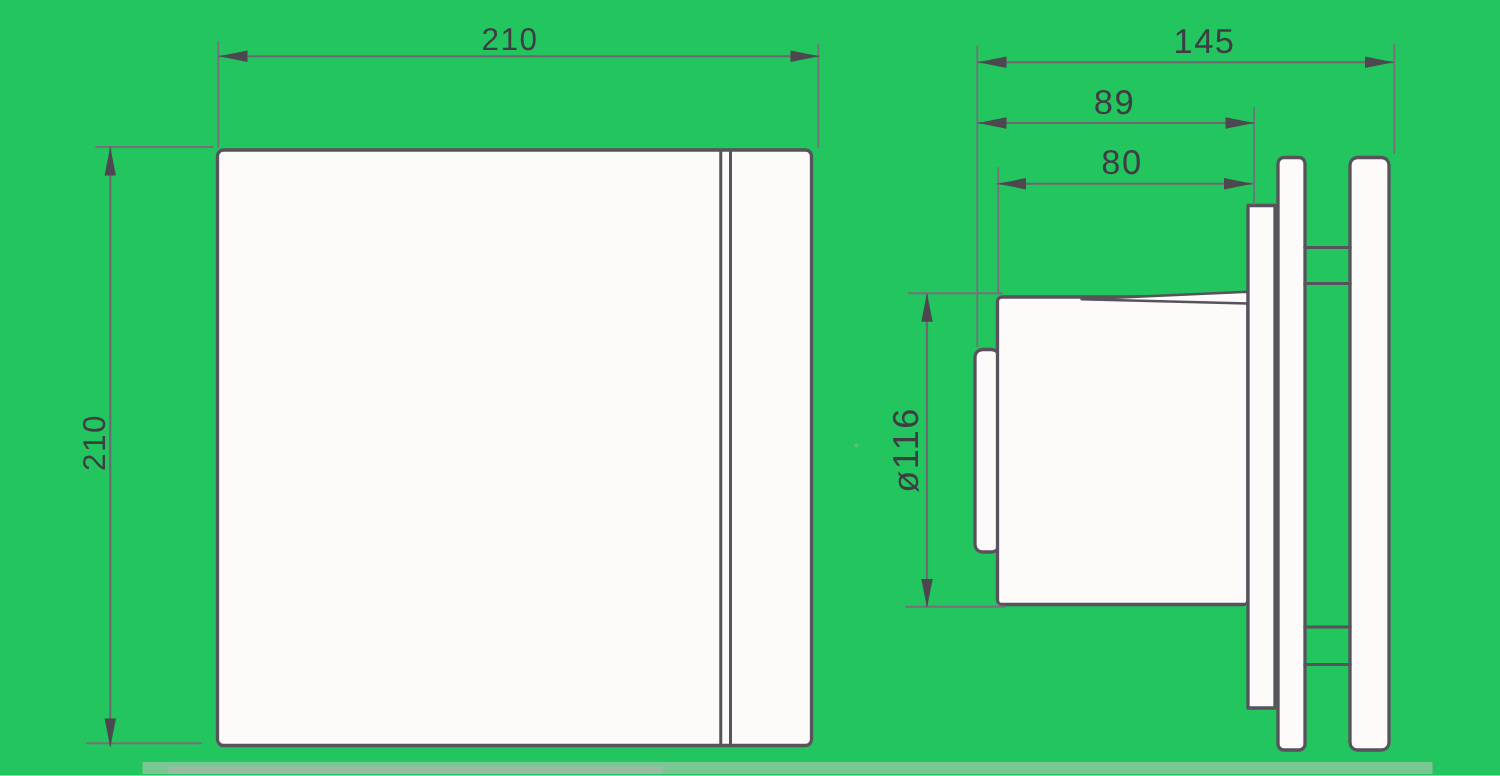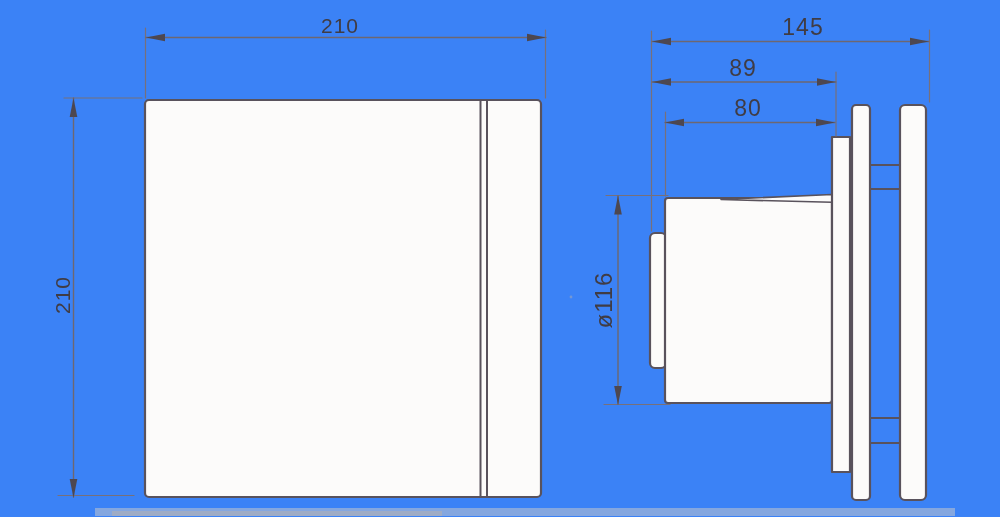--- a/index.html
+++ b/index.html
@@ -4,21 +4,21 @@
 <style>
   html, body {
     margin: 0;
     padding: 0;
     background: #e8e6e3;
   }
   .stage {
     position: relative;
     width: 1000px;
     height: 517px;
-    background: #3b82f6;
+    background: #22c55e;
     overflow: hidden;
     font-family: "Liberation Sans", sans-serif;
   }
   svg { display: block; }
   .obj {
     fill: #fcfbfa;
     stroke: #59525c;
     stroke-width: 2.2;
     stroke-linejoin: round;
   }

